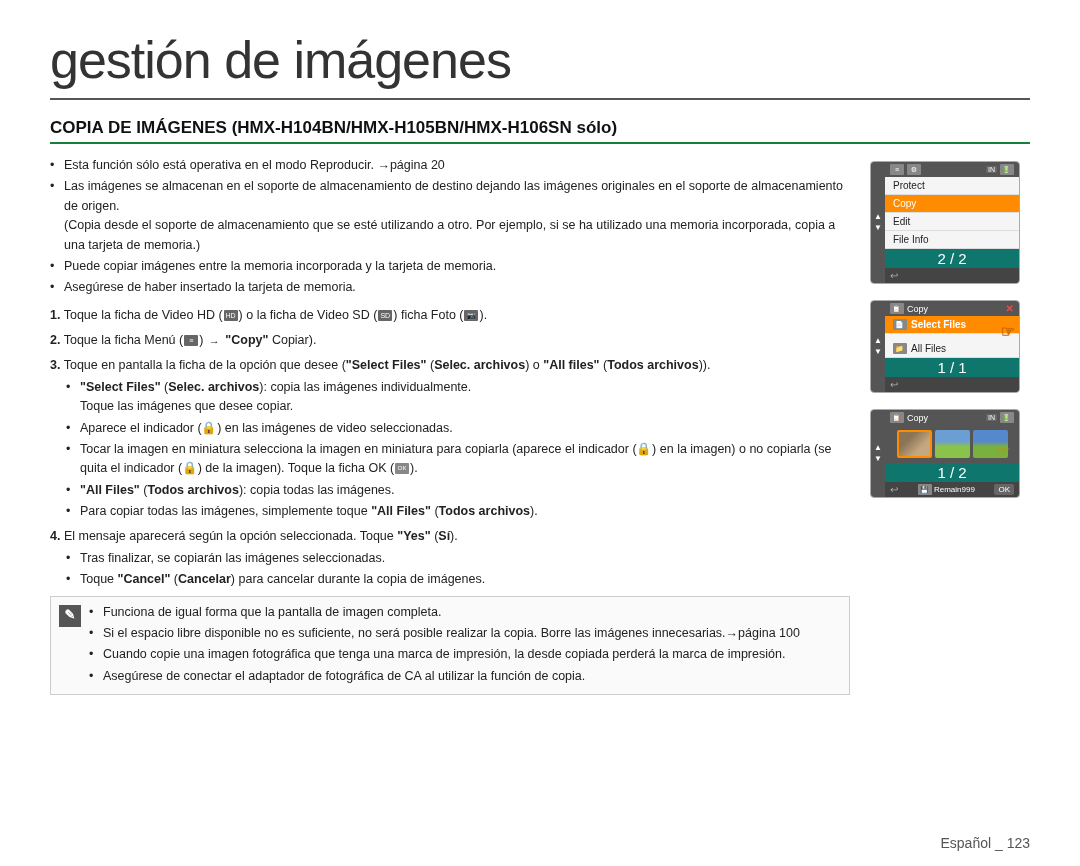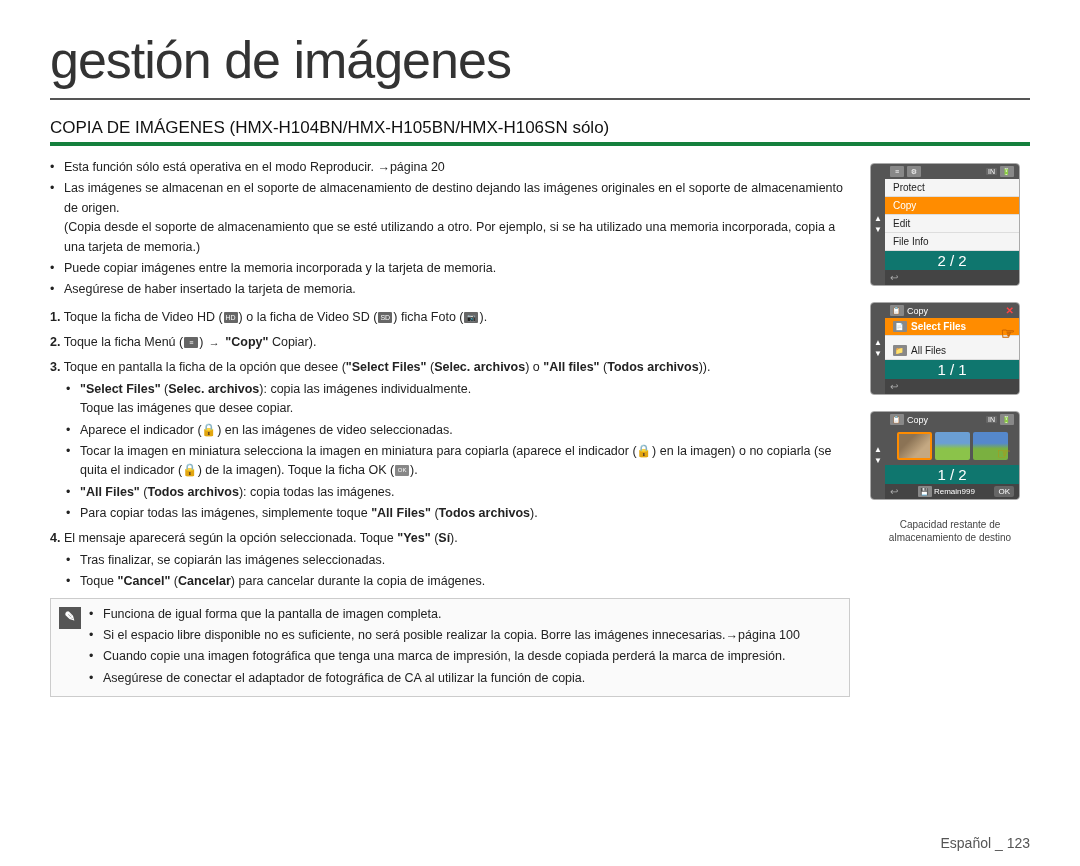--- a/index.html
+++ b/index.html
@@ -25,23 +25,23 @@
       font-weight: 300;
       color: #333;
       letter-spacing: -1px;
       border-bottom: 2px solid #555;
       padding-bottom: 8px;
       margin-bottom: 18px;
     }
 
     .section-title {
       font-size: 17px;
-      font-weight: normal;
+      font-weight: bold;
       color: #111;
-      border-bottom: 4px solid #15803d;
+      border-bottom: 2px solid #15803d;
       padding-bottom: 4px;
       margin-bottom: 12px;
     }
 
     .content-area {
       display: flex;
       gap: 20px;
     }
 
     .text-column {
@@ -498,21 +498,20 @@
             <span class="back-icon" style="color:#aaa;">↩</span>
             <span style="font-size:8px;display:flex;align-items:center;gap:2px;justify-content:center;">
               <span class="icon-box" style="background:#888;">💾</span>
               Remain999
             </span>
             <span class="ok-btn">OK</span>
           </div>
         </div>
       </div>
 
-      <div class="caption-text">Capacidad restante de<br>almacenamiento de destino</div>
 
     </div>
 
   </div>
 
   <div class="page-footer">Español _ 123</div>
 
 </div>
 
 </body></html>

